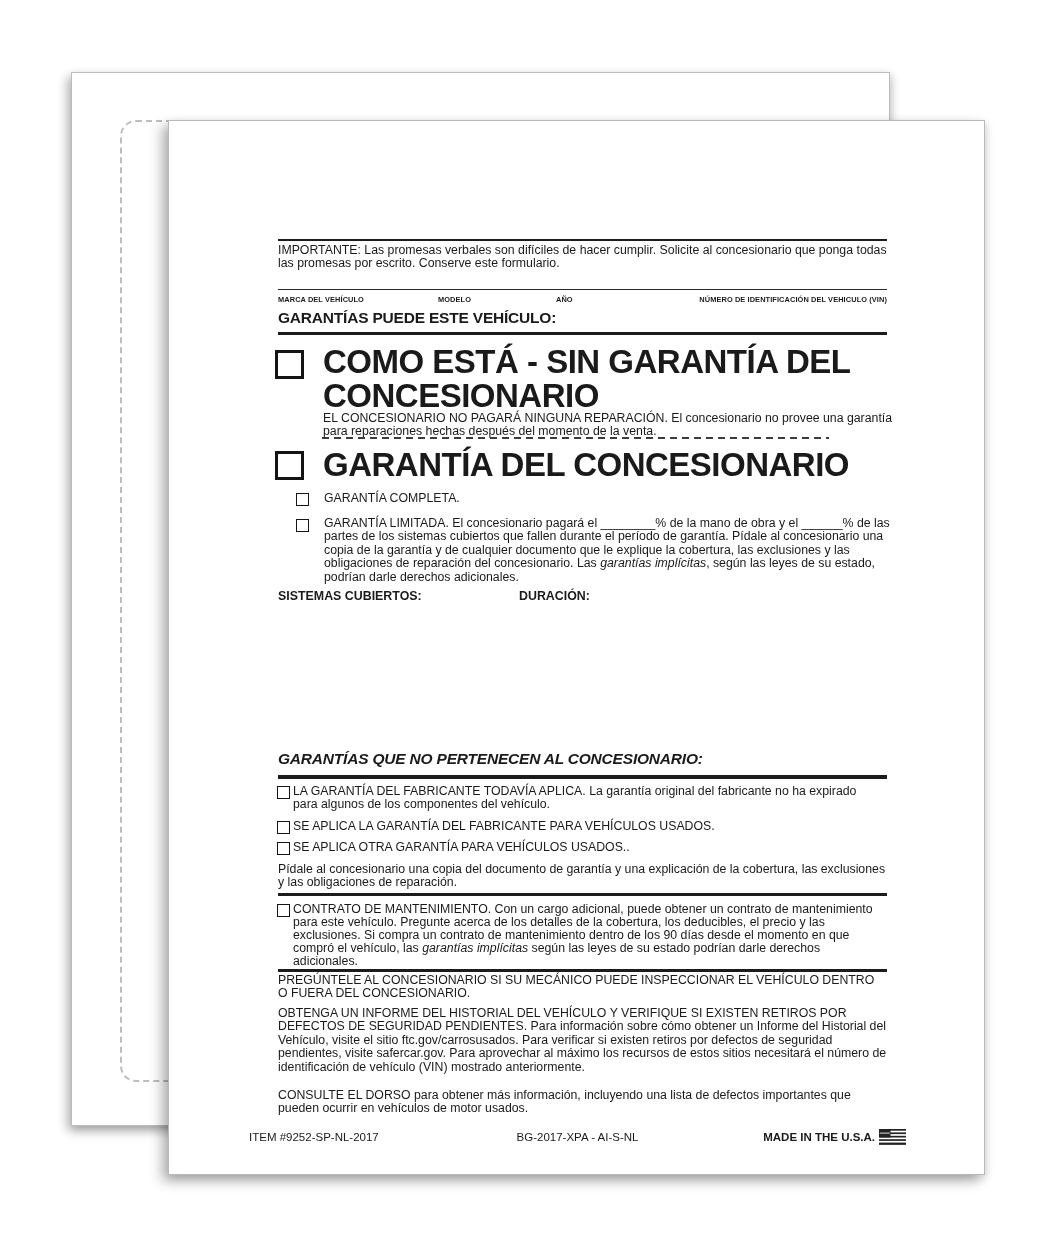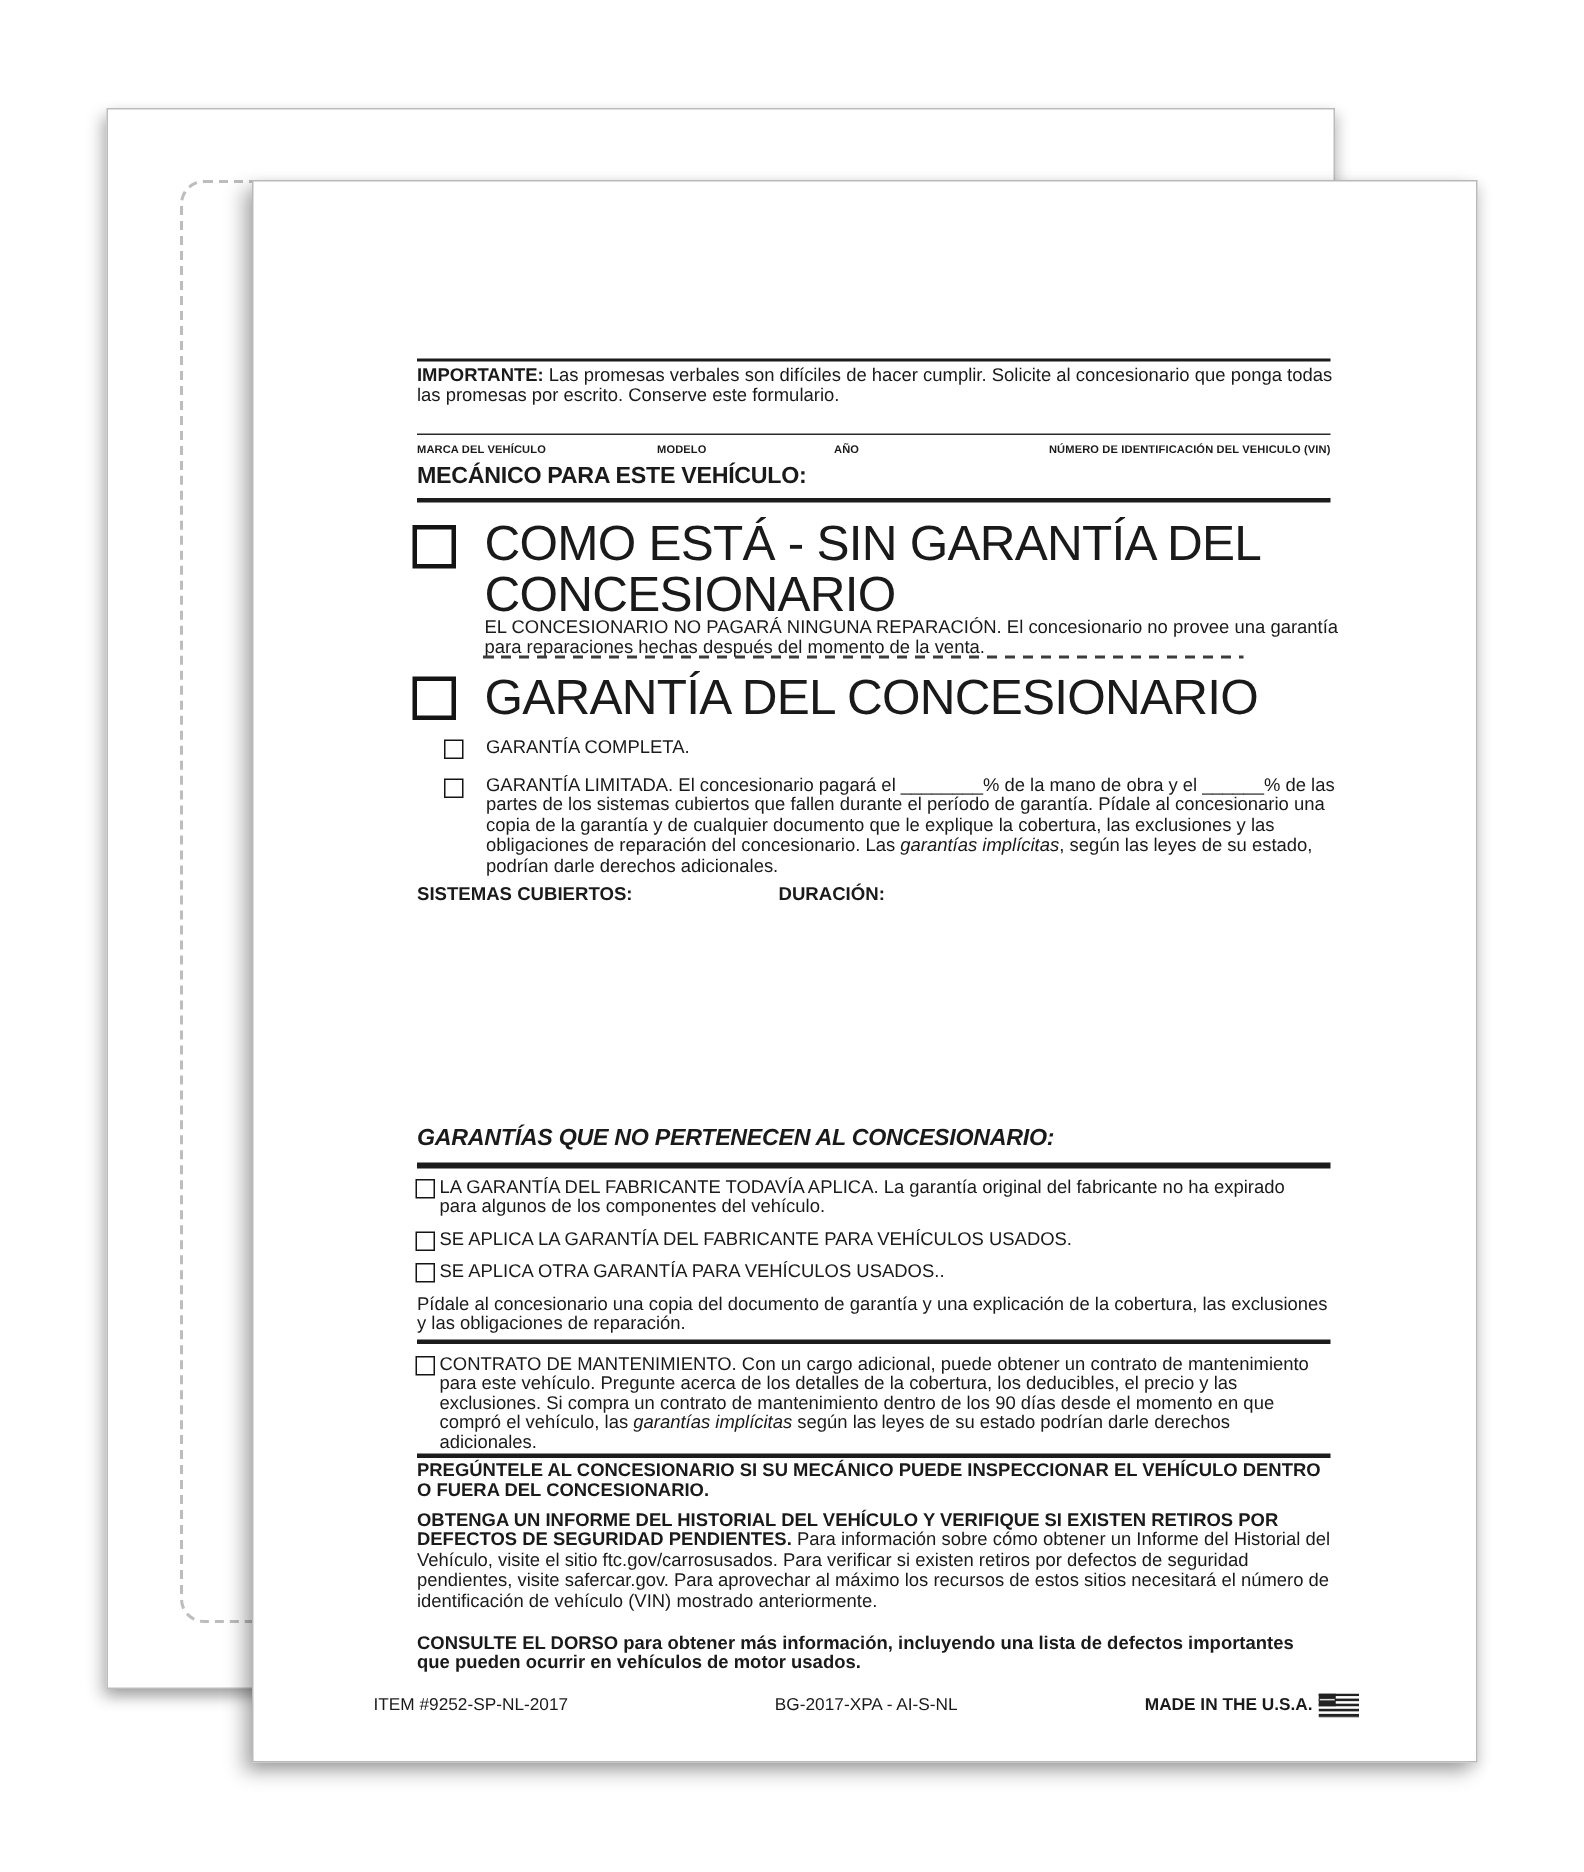--- a/index.html
+++ b/index.html
@@ -13,23 +13,23 @@
                border:2px dashed #bdbdbd;border-right:none;border-radius:16px 0 0 16px;}
   .sheet-front{position:absolute;left:168px;top:120px;width:815px;height:1053px;background:#ffffff;
                border:1px solid #b9b9b9;box-sizing:content-box;
                box-shadow:-6px 6px 12px rgba(0,0,0,0.30),2px 3px 8px rgba(0,0,0,0.12);}
 
   .abs{position:absolute;}
 
   
   .title{left:0;right:0;top:71px;text-align:center;font-size:36px;font-weight:bold;letter-spacing:-0.5px;white-space:nowrap;}
   .body-txt{font-size:12.3px;line-height:13.4px;}
-  .b{font-weight:bold;} .i{font-style:italic;}
+  .b{font-weight:normal;} .i{font-style:italic;}
   .sec-head{font-size:15.5px;font-weight:bold;letter-spacing:-0.2px;}
-  .big-head{font-size:33px;line-height:34px;font-weight:normal;letter-spacing:-0.5px;white-space:nowrap;}
+  .big-head{font-size:33px;line-height:34px;font-weight:bold;letter-spacing:-0.5px;white-space:nowrap;}
   .big-head span{display:block;}
   .small-label{font-size:7.4px;font-weight:bold;letter-spacing:0.1px;}
   .mid-label{font-size:12.4px;font-weight:bold;}
 
   
   .rule{left:109px;width:609px;background:#1c1c1c;}
   .dashed-sep{height:2px;background:repeating-linear-gradient(to right,#3c3c3c 0 7px,transparent 7px 12px);}
 
   
   .cb-lg{width:29px;height:29px;border:3px solid #141414;box-sizing:border-box;background:#fff;}
@@ -59,21 +59,21 @@
       <span class="b">IMPORTANTE:</span><span> Las promesas verbales son difíciles de hacer cumplir. Solicite al concesionario que ponga todas las promesas por escrito. Conserve este formulario.</span>
     </div>
 
     <div class="abs rule" style="top:168px;height:1.3px;background:#2a2a2a;"></div>
 
     <div class="abs small-label" style="left:109px;top:174px;">MARCA DEL VEHÍCULO</div>
     <div class="abs small-label" style="left:269px;top:174px;">MODELO</div>
     <div class="abs small-label" style="left:387px;top:174px;">AÑO</div>
     <div class="abs small-label" style="right:97px;top:174px;">NÚMERO DE IDENTIFICACIÓN DEL VEHICULO (VIN)</div>
 
-    <div class="abs sec-head" style="left:109px;top:188px;">MECÁNICO PARA ESTE VEHÍCULO:</div>
+    <div class="abs sec-head" style="left:109px;top:188px;">GARANTÍAS PUEDE ESTE VEHÍCULO:</div>
 
     <div class="abs rule" style="top:211px;height:3.4px;"></div>
 
     <div class="abs cb-lg" style="left:106px;top:229px;"></div>
     <div class="abs big-head" style="left:154px;top:224px;">
       <span>COMO ESTÁ - SIN GARANTÍA DEL</span>
       <span>CONCESIONARIO</span>
     </div>
     <div class="abs body-txt" style="left:154px;top:291px;width:572px;">EL CONCESIONARIO NO PAGARÁ NINGUNA REPARACIÓN. El concesionario no provee una garantía para reparaciones hechas después del momento de la venta.</div>
 

